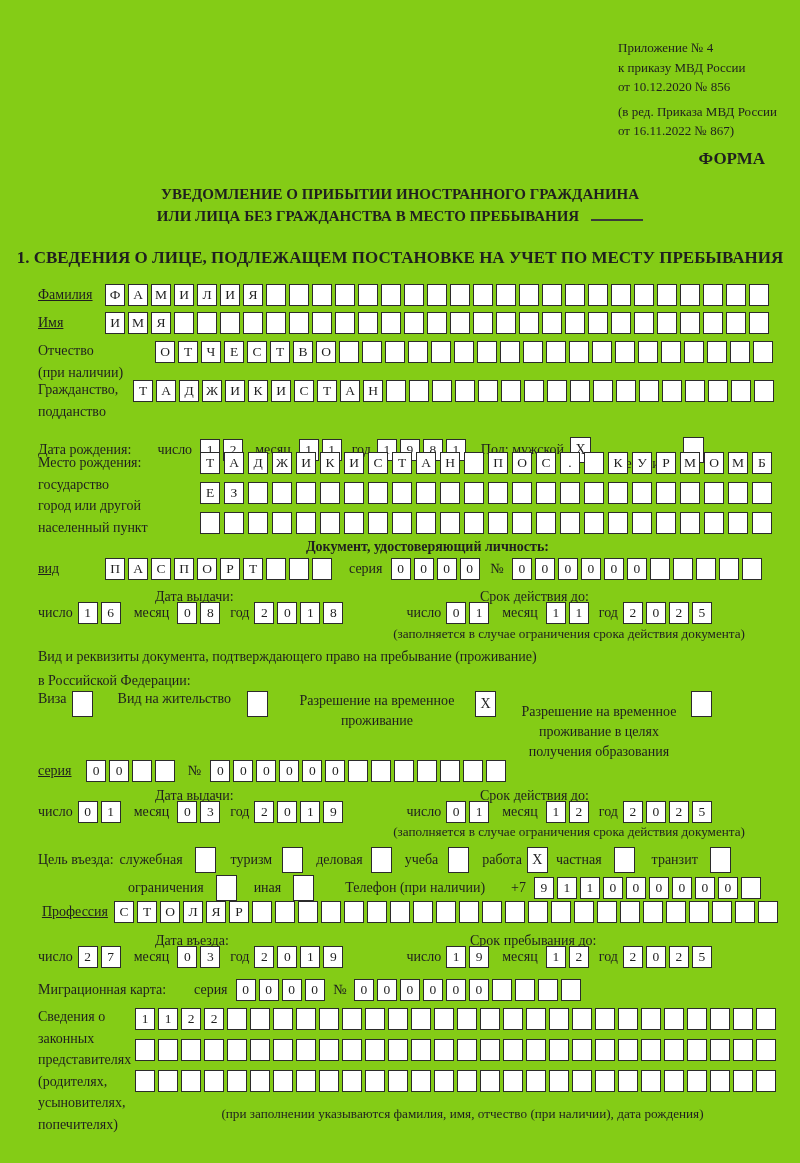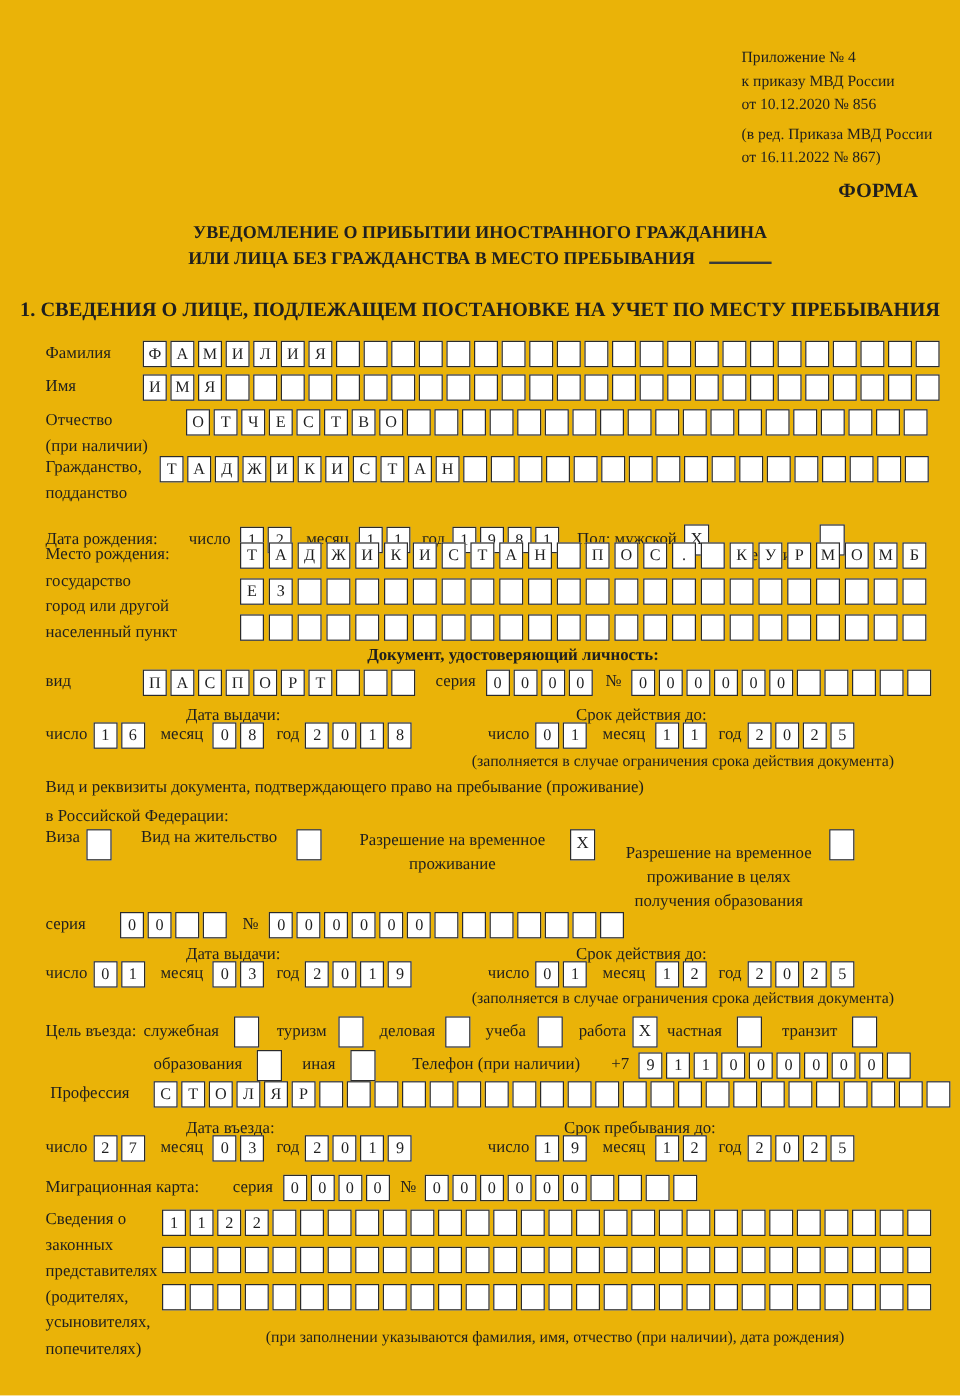--- a/index.html
+++ b/index.html
@@ -1,23 +1,23 @@
 <!DOCTYPE html>
 <html lang="ru"><head>
 <meta charset="utf-8">
 <style>
   html,body{margin:0;padding:0;background:#ffffff;}
   .page{
-    position:relative;width:800px;height:1163px;background:#eab308;color:#1f1f1f;
+    position:relative;width:800px;height:1163px;background:#84cc16;color:#1f1f1f;
     font-family:"Liberation Serif","DejaVu Serif",serif;font-size:14px;overflow:hidden;
   }
   .abs{position:absolute;}
   .r{position:absolute;display:flex;align-items:center;white-space:nowrap;}
   .rt{align-items:flex-start;}
-  .lbl{margin-right:20px;}
+  .lbl{margin-right:6px;text-decoration:underline;}
   .cells{display:inline-flex;flex:none;}
   .cell{
     flex:none;width:20px;height:22px;box-sizing:border-box;
     border:1.6px solid #2b2b2b;margin-right:3px;background:#fff;
     display:flex;align-items:center;justify-content:center;
     font-size:13.5px;line-height:1;
   }
   .wide .cell{margin-right:4px;}
   .cbwrap .cell{width:21px;height:26px;font-size:14px;}
   .bold{font-weight:bold;}
@@ -511,21 +511,21 @@
     <span class="cells cbwrap" style="margin-left:12px;">
         <span class="cell"></span>
       </span>
     <span style="margin-left:14px;">транзит</span>
     <span class="cells cbwrap" style="margin-left:12px;">
         <span class="cell"></span>
       </span>
   </div>
 
   <div class="r" style="left:128px;top:875px;">
-    <span>образования</span>
+    <span>ограничения</span>
     <span class="cells cbwrap" style="margin-left:12px;">
         <span class="cell"></span>
       </span>
     <span style="margin-left:14px;">иная</span>
     <span class="cells cbwrap" style="margin-left:12px;">
         <span class="cell"></span>
       </span>
     <span style="margin-left:28px;">Телефон (при наличии)</span>
     <span style="margin-left:26px;">+7</span>
     <span class="cells" style="margin-left:8px;">

